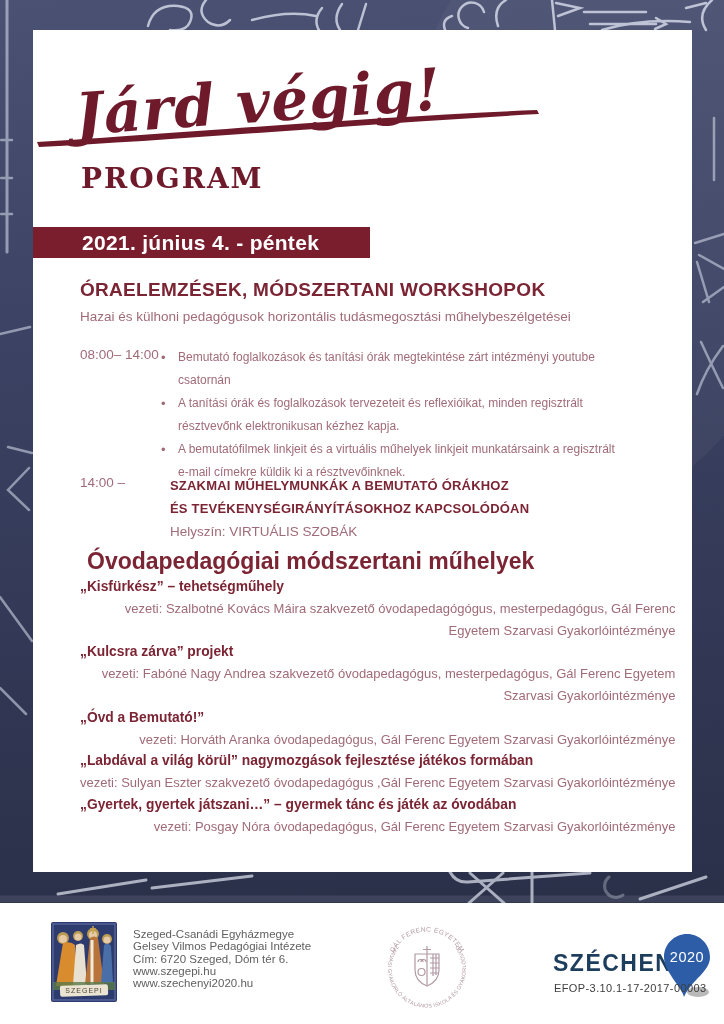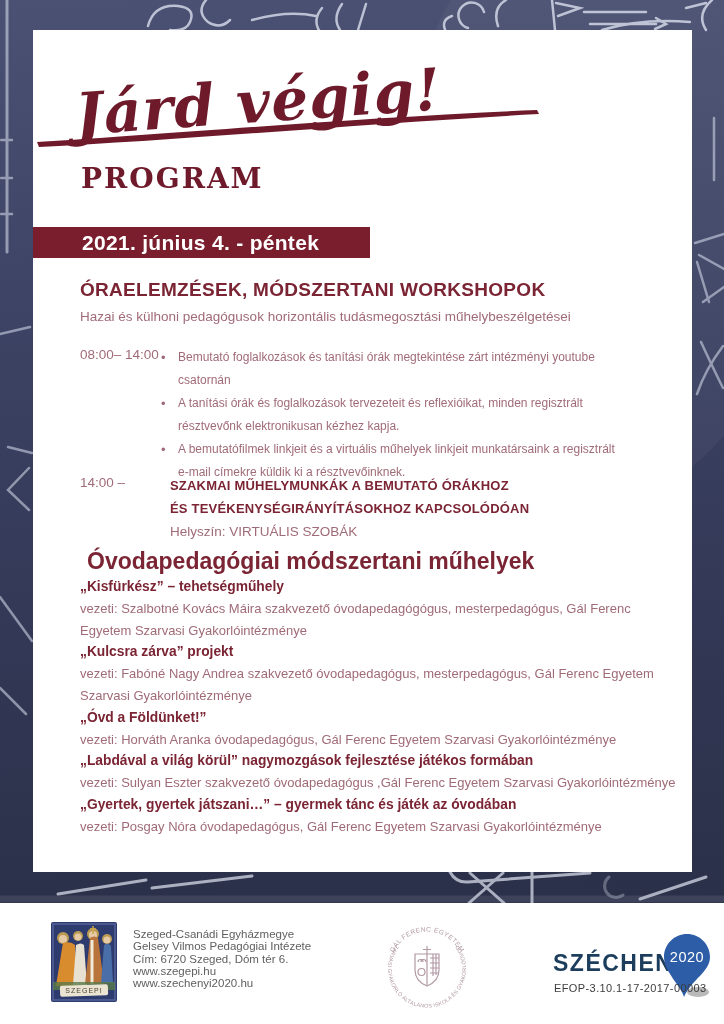--- a/index.html
+++ b/index.html
@@ -40,21 +40,21 @@
   .bullet .dot{width:17px;flex:none;color:#a06b78;font-size:13px;line-height:23px;}
   .blines div{font-size:12px;line-height:23px;color:#a06b78;white-space:nowrap;}
   .aft-line{font-size:13px;font-weight:700;color:#7b2433;line-height:23px;
         letter-spacing:.2px;white-space:nowrap;}
   .aft-loc{font-size:13.5px;color:#a06b78;line-height:23px;white-space:nowrap;}
 
   .ws-title{position:absolute;left:45px;top:509px;margin:9px;
         font-size:23px;font-weight:700;color:#7b2433;white-space:nowrap;}
   .ws-list{position:absolute;left:47px;top:546px;line-height:21.8px;}
   .ws-name{font-size:13.8px;font-weight:700;color:#7b2433;white-space:nowrap;}
-  .ws-leader{font-size:13px;color:#a06b78;white-space:nowrap;}
+  .ws-leader{font-size:13px;color:#a06b78;white-space:nowrap;text-align:right;}
 
   
   .footer{position:absolute;left:16px;top:903px;width:724px;height:121px;background:#ffffff;}
   .szegepi{position:absolute;left:35px;top:19px;}
   .orgtext{position:absolute;left:117px;top:25px;font-size:11.5px;line-height:12.3px;color:#606060;}
   .orgtext .url{color:#606060;text-decoration:none;display:block;}
   .seal{position:absolute;left:361px;top:17px;}
   .szech{position:absolute;left:537px;top:28px;width:180px;height:80px;}
   .szech-brand{position:absolute;left:0;top:19px;font-size:23px;font-weight:700;
         color:#1d3d5c;letter-spacing:1.5px;white-space:nowrap;}
@@ -180,21 +180,21 @@
       <div class="ws-name">„Kisfürkész” – tehetségműhely</div>
       <div class="ws-leader">vezeti: Szalbotné Kovács Máira szakvezető óvodapedagógógus, mesterpedagógus, Gál Ferenc</div>
       <div class="ws-leader">Egyetem Szarvasi Gyakorlóintézménye</div>
     </div>
     <div>
       <div class="ws-name">„Kulcsra zárva” projekt</div>
       <div class="ws-leader">vezeti: Fabóné Nagy Andrea szakvezető óvodapedagógus, mesterpedagógus, Gál Ferenc Egyetem</div>
       <div class="ws-leader">Szarvasi Gyakorlóintézménye</div>
     </div>
     <div>
-      <div class="ws-name">„Óvd a Földünket!”</div>
+      <div class="ws-name">„Óvd a Bemutató!”</div>
       <div class="ws-leader">vezeti: Horváth Aranka óvodapedagógus, Gál Ferenc Egyetem Szarvasi Gyakorlóintézménye</div>
     </div>
     <div>
       <div class="ws-name">„Labdával a világ körül” nagymozgások fejlesztése játékos formában</div>
       <div class="ws-leader">vezeti: Sulyan Eszter szakvezető óvodapedagógus ,Gál Ferenc Egyetem Szarvasi Gyakorlóintézménye</div>
     </div>
     <div>
       <div class="ws-name">„Gyertek, gyertek játszani…” – gyermek tánc és játék az óvodában</div>
       <div class="ws-leader">vezeti: Posgay Nóra óvodapedagógus, Gál Ferenc Egyetem Szarvasi Gyakorlóintézménye</div>
     </div>

